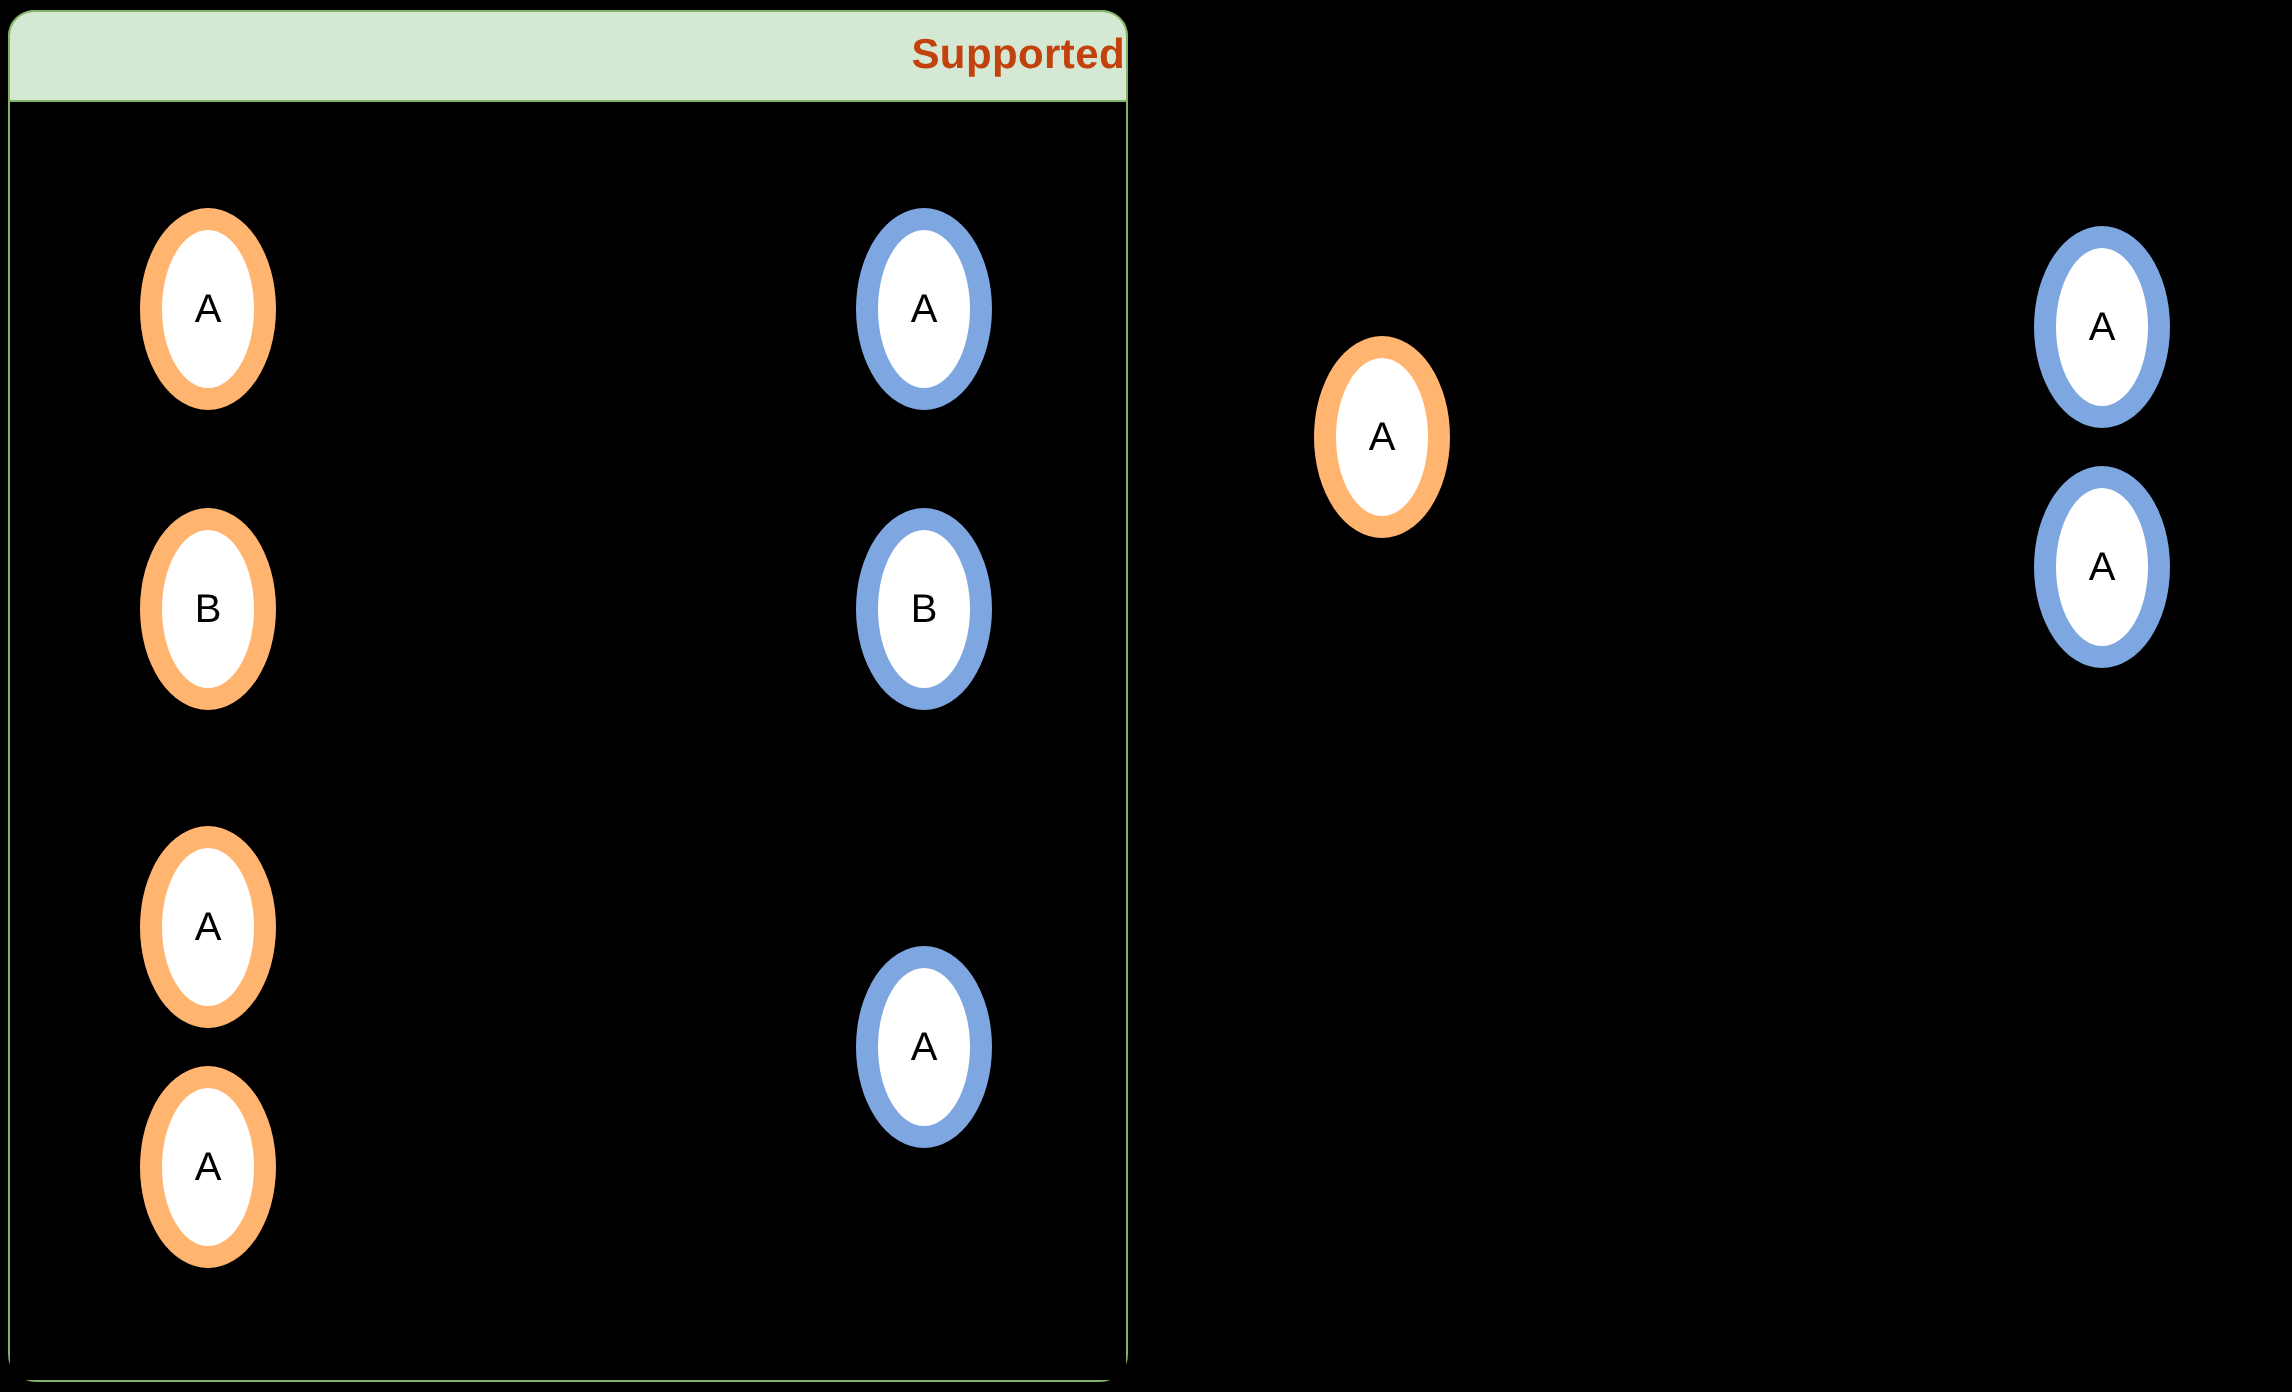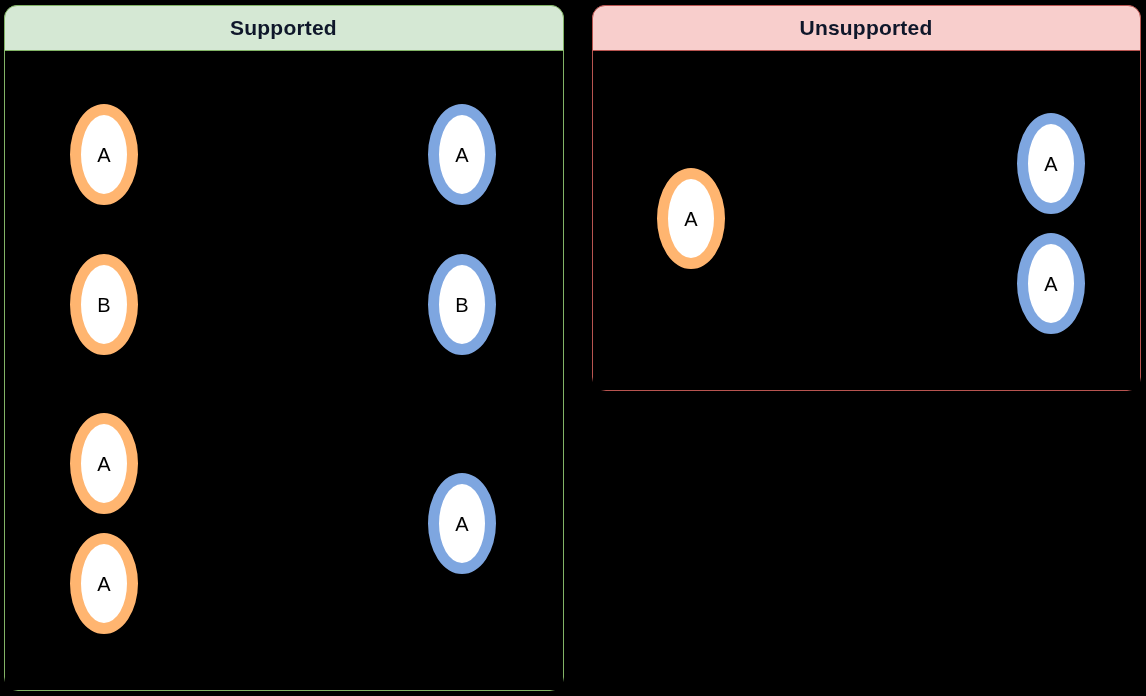--- a/index.html
+++ b/index.html
@@ -38,28 +38,28 @@
   }
 
   .panel-header {
     position: absolute;
     left: -1.5px;
     top: -1.5px;
     box-sizing: border-box;
     height: 46px;
     display: flex;
     align-items: center;
-    justify-content: center;
+    justify-content: flex-end;
     border-top-left-radius: 13px;
     border-top-right-radius: 13px;
     border-style: solid;
     border-width: 1.5px;
     font-size: 21px;
     font-weight: bold;
-    color: #0f172a;
+    color: #c2410c;
     letter-spacing: 0.2px;
     user-select: none;
   }
 
   .panel-body {
     position: absolute;
     left: 0;
     top: 46px;
     right: 0;
     bottom: 0;
@@ -152,26 +152,20 @@
   </div>
 
   <div class="node blue" style="left:428px; top:254px;">
     <span class="node-label">B</span>
   </div>
 
   <div class="node blue" style="left:428px; top:473px;">
     <span class="node-label">A</span>
   </div>
 
-  <div class="panel" id="panel-unsupported">
-    <div class="panel-header">
-      <span>Unsupported</span>
-    </div>
-    <div class="panel-body"></div>
-  </div>
 
   <div class="node orange" style="left:657px; top:168px;">
     <span class="node-label">A</span>
   </div>
 
   <div class="node blue" style="left:1017px; top:113px;">
     <span class="node-label">A</span>
   </div>
 
   <div class="node blue" style="left:1017px; top:233px;">

